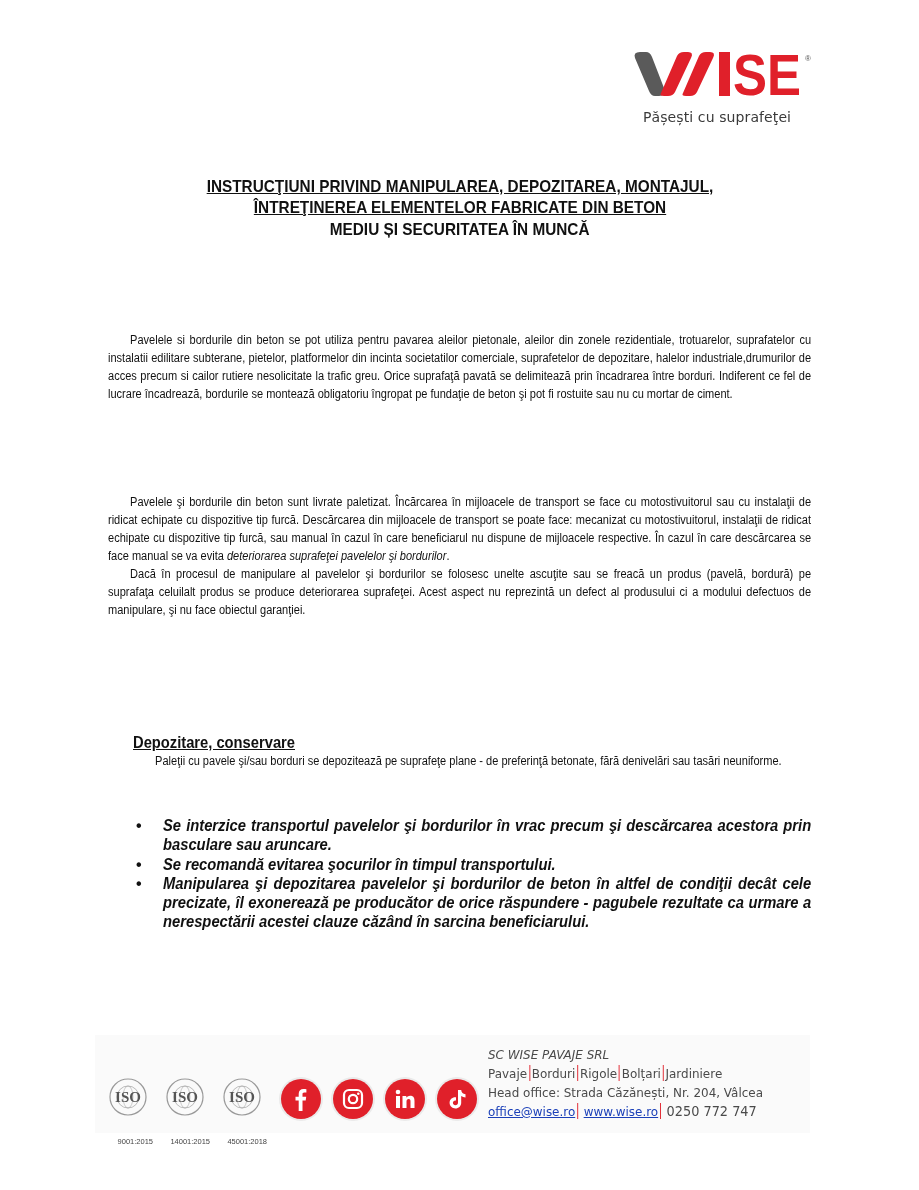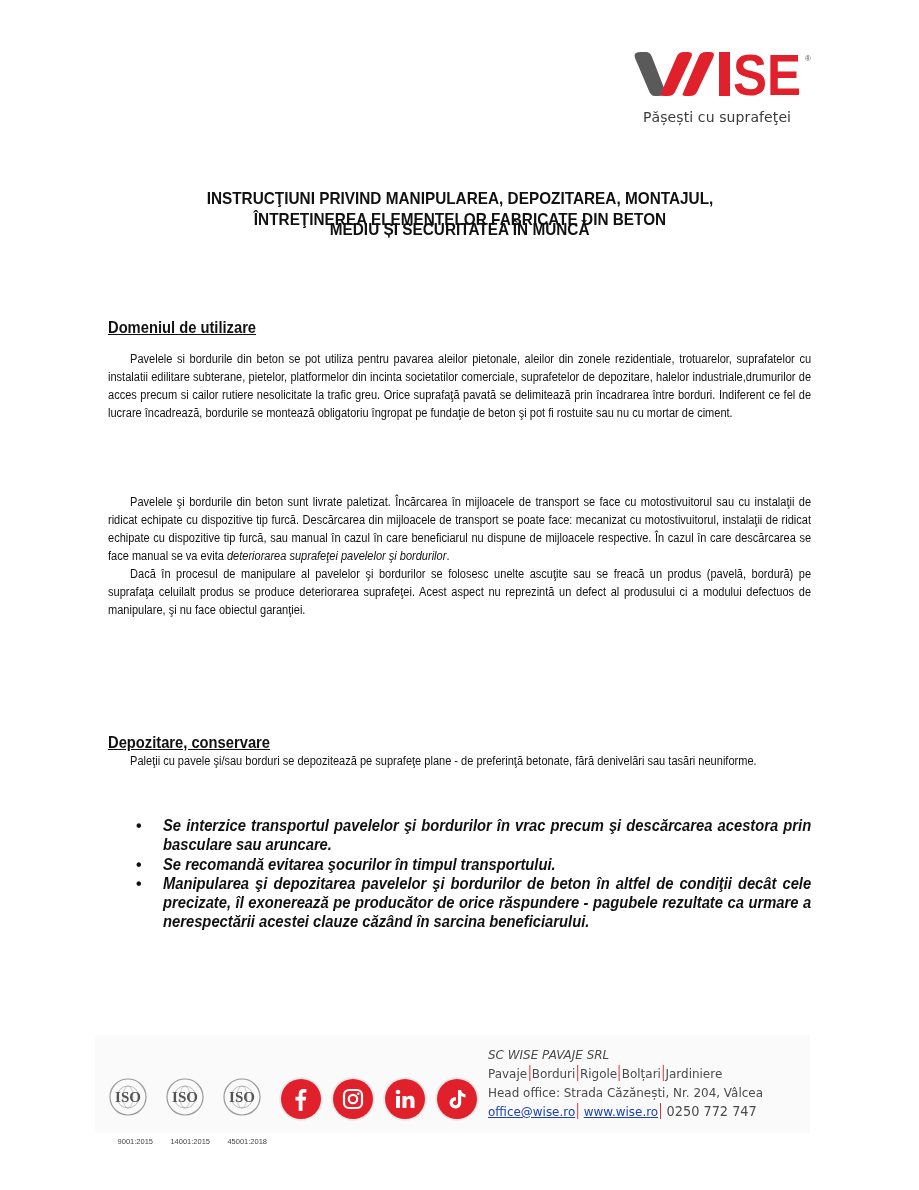--- a/index.html
+++ b/index.html
@@ -5,21 +5,21 @@
   html, body { margin: 0; padding: 0; background: #ffffff; }
   body { width: 919px; height: 1190px; position: relative; overflow: hidden; font-family: "Liberation Sans", sans-serif; color: #111; }
 
   
   .logo { position: absolute; left: 633px; top: 52px; width: 180px; height: 80px; }
   .logo-mark { position: absolute; left: 0; top: 0; width: 170px; height: 44px; }
   .logo-reg { position: absolute; left: 172px; top: 2px; font-size: 8px; color: #555; }
   .logo-tagline { position: absolute; left: 10px; top: 57px; font-family: "DejaVu Sans", sans-serif; font-size: 14px; color: #3a3a3a; letter-spacing: 0.1px; white-space: nowrap; }
 
   
-  .title { position: absolute; left: 100px; width: 720px; top: 188px; text-align: center; font-weight: bold; font-size: 16.5px; line-height: 21px; }
+  .title { position: absolute; left: 100px; width: 720px; top: 176px; text-align: center; font-weight: bold; font-size: 16.5px; line-height: 21px; text-decoration: underline; }
   .title .l { display: block; transform: scaleX(0.93); transform-origin: center; white-space: nowrap; }
   .subtitle { position: absolute; left: 100px; width: 720px; top: 220px; text-align: center; font-weight: bold; font-size: 16.5px; }
   .subtitle span { display: inline-block; transform: scaleX(0.93); }
 
   
   .content { position: absolute; left: 108px; width: 703px; top: 318px; }
   .sec { position: absolute; left: 0; width: 703px; }
   .h { font-weight: bold; font-size: 16px; text-decoration: underline; line-height: 19px; display: inline-block; transform: scaleX(0.92); transform-origin: left; white-space: nowrap; }
   .p { font-size: 12px; line-height: 18px; text-align: justify; text-align-last: left; }
   .p .txt { display: block; width: 765px; transform: scaleX(0.919); transform-origin: left; }
@@ -69,36 +69,35 @@
   <span class="l">INSTRUCŢIUNI PRIVIND MANIPULAREA, DEPOZITAREA, MONTAJUL,</span>
   <span class="l">ÎNTREŢINEREA ELEMENTELOR FABRICATE DIN BETON</span>
 </div>
 <div class="subtitle">
   <span>MEDIU ȘI SECURITATEA ÎN MUNCĂ</span>
 </div>
 
 <div class="content">
 
   <div class="sec" style="top:0px;">
-    <div><span class="h">Domeniul de utilizare</span></div>
     <div class="p indent" style="margin-top:13px;">
       <span class="txt">Pavelele si bordurile din beton se pot utiliza pentru pavarea aleilor pietonale, aleilor din zonele rezidentiale, trotuarelor, suprafatelor cu instalatii edilitare subterane, pietelor, platformelor din incinta societatilor comerciale, suprafetelor de depozitare, halelor industriale,drumurilor de acces precum si cailor rutiere nesolicitate la trafic greu. Orice suprafaţă pavată se delimitează prin încadrarea între borduri. Indiferent ce fel de lucrare încadrează, bordurile se montează obligatoriu îngropat pe fundaţie de beton şi pot fi rostuite sau nu cu mortar de ciment.</span>
     </div>
   </div>
 
   <div class="sec" style="top:175px;">
     <div class="p indent">
       <span class="txt"><span>Pavelele şi bordurile din beton sunt livrate paletizat. Încărcarea în mijloacele de transport se face cu motostivuitorul sau cu instalaţii de ridicat echipate cu dispozitive tip furcă. Descărcarea din mijloacele de transport se poate face: mecanizat cu motostivuitorul, instalaţii de ridicat echipate cu dispozitive tip furcă, sau manual în cazul în care beneficiarul nu dispune de mijloacele respective. În cazul în care descărcarea se face manual se va evita </span><i>deteriorarea suprafeţei pavelelor şi bordurilor</i><span>.</span></span>
     </div>
     <div class="p indent">
       <span class="txt">Dacă în procesul de manipulare al pavelelor şi bordurilor se folosesc unelte ascuţite sau se freacă un produs (pavelă, bordură) pe suprafaţa celuilalt produs se produce deteriorarea suprafeţei. Acest aspect nu reprezintă un defect al produsului ci a modului defectuos de manipulare, şi nu face obiectul garanţiei.</span>
     </div>
   </div>
 
-  <div class="sec" style="top:415px;">
+  <div class="sec" style="top:415px;margin-left:25px;">
     <div><span class="h">Depozitare, conservare</span></div>
     <div class="p indent">
       <span class="txt">Paleţii cu pavele şi/sau borduri se depozitează pe suprafeţe plane - de preferinţă betonate, fără denivelări sau tasări neuniforme.</span>
     </div>
   </div>
 
   <div class="sec" style="top:496px;">
     <ul class="notes">
       <li>
           <span class="bullet">•</span>

